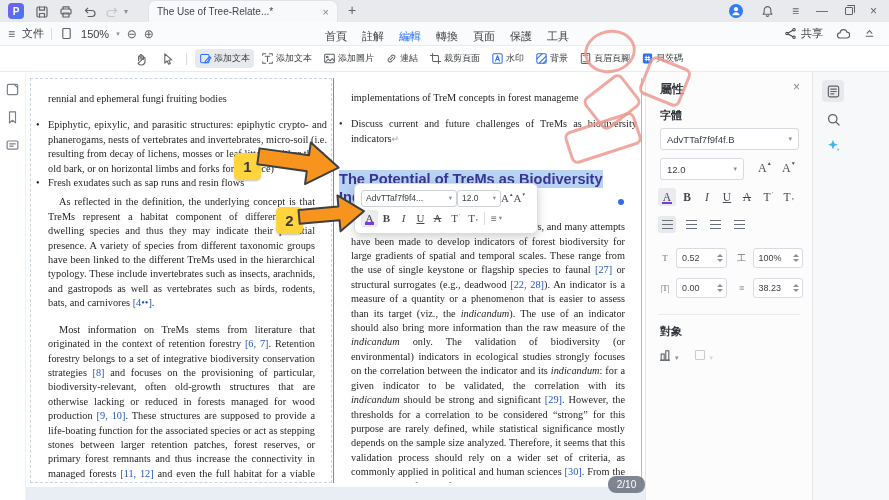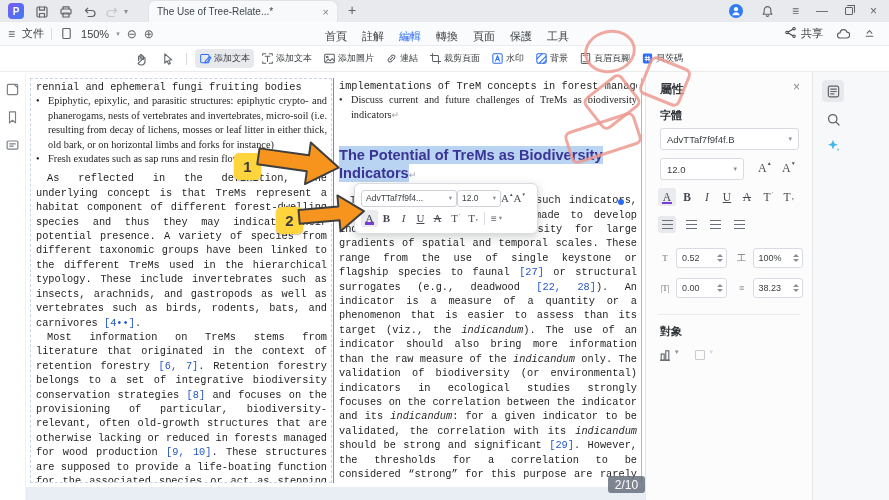--- a/index.html
+++ b/index.html
@@ -51,36 +51,36 @@
   .tb-button .ic.blue{color:#2a6df5;}
   
   .leftstrip{position:absolute;left:0;top:72px;width:26px;bottom:0;background:#fff;border-right:1px solid #f0f1f3;}
   .ls-icon{position:absolute;left:5px;width:16px;height:16px;color:#7b8087;}
   .doc{position:absolute;left:26px;top:72px;width:619px;bottom:0;background:#fff;overflow:hidden;}
   .docband{position:absolute;left:0;right:0;top:415px;bottom:0;background:#e9eef5;}
   .col{position:absolute;top:6px;height:405px;overflow:hidden;
     font-family:"Liberation Serif",serif;font-size:10.3px;line-height:14.4px;color:#1f1f1f;text-align:justify;}
   .colL{left:4px;width:302px;border:1px dashed #c9d3e2;padding:1px 4px 0 5px;}
   .colR{left:307px;width:309px;border-left:1px solid #22c55e;border-right:1px solid #9fb9e6;padding:1px 4px 0 5px;}
-  .para{margin:0;font-family:Liberation Mono, monospace;}
+  .para{margin:12px;}
   .para.indent{text-indent:11px;}
   .nowrap{white-space:nowrap;overflow:hidden;text-align:left;}
   .bullet{display:flex;}
   .bullet .dot{width:12px;flex:none;}
   .bullet .btxt{flex:1;text-align:justify;}
   .ref{color:#2456c4;}
   em{font-style:italic;}
   .spacerR{height:24px;}
   .doc-heading{font-family:"Liberation Sans",sans-serif;font-weight:bold;font-size:14.6px;line-height:18px;color:#3a3494;text-align:left;}
   .doc-heading .hl{background:#b9d4f3;padding:1px 0;}
   .ret{color:#9aa0a6;font-family:"Liberation Sans",sans-serif;font-size:9px;font-weight:normal;}
   #r-paras{margin-top:9px;}
   #l-paras .para:first-child{margin-top:5px;}
-  .page-badge{position:absolute;left:582px;top:404px;width:37px;height:17px;border-radius:3px;
-    background:rgba(104,112,126,.85);color:#fff;font-size:12px;display:flex;align-items:center;justify-content:center;}
+  .page-badge{position:absolute;left:582px;top:404px;width:37px;height:17px;border-radius:8px;
+    background:rgba(104,112,126,.85);color:#fff;font-size:10px;display:flex;align-items:center;justify-content:center;}
   .sel-handle{position:absolute;left:592px;top:127px;width:6px;height:6px;border-radius:50%;background:#2a6df5;}
   
   .panel{position:absolute;left:645px;top:72px;width:167px;bottom:0;background:#fcfcfd;border-left:1px solid #e4e6ea;font-size:11px;}
   .panel-title{position:absolute;left:14px;top:9px;font-size:12px;color:#34383d;font-weight:bold;}
   .panel-close{position:absolute;right:12px;top:8px;font-size:12px;color:#80868c;}
   .panel-sec{position:absolute;left:14px;font-weight:bold;color:#34383d;}
   .selbox{position:absolute;left:14px;height:22px;border:1px solid #d8dbe1;border-radius:3px;background:#fff;
     display:flex;align-items:center;padding:0 6px;font-size:9.5px;color:#3c4043;}
   .selbox .cv{margin-left:auto;font-size:7px;color:#8b9096;}
   .afs{position:absolute;top:89px;font-family:"Liberation Serif",serif;font-size:12px;color:#4c5157;}
@@ -105,21 +105,21 @@
   .spin{display:flex;align-items:center;gap:4px;}
   .spin-icon{width:14px;font-size:9px;color:#6b7078;text-align:center;font-family:"Liberation Serif",serif;}
   .spin-box{flex:1;height:20px;border:1px solid #d8dbe1;border-radius:3px;background:#fff;
     display:flex;align-items:center;padding:0 3px 0 5px;font-size:9px;color:#3c4043;}
   .steppers{margin-left:auto;display:flex;flex-direction:column;gap:2px;}
   .steppers b{display:block;width:0;height:0;border-left:3px solid transparent;border-right:3px solid transparent;}
   .steppers .up{border-bottom:3.5px solid #8b9096;}
   .steppers .dn{border-top:3.5px solid #8b9096;}
   .panel-div{position:absolute;left:12px;right:12px;top:242px;border-top:1px solid #ececf0;}
   .objrow{position:absolute;left:12px;top:276px;display:flex;gap:14px;align-items:center;}
-  .objbtn{display:flex;align-items:flex-start;gap:3px;color:#5f6368;}
+  .objbtn{display:flex;align-items:flex-end;gap:3px;color:#5f6368;}
   .objbtn .ic{width:14px;height:14px;display:inline-flex;}
   .objbtn.disabled{color:#c9ccd1;}
   .objbtn .cv{font-size:7px;color:#8b9096;}
   .objbtn.disabled .cv{color:#d4d7db;}
   
   .rightstrip{position:absolute;left:812px;top:72px;width:77px;bottom:0;background:#f7f8fa;border-left:1px solid #e4e6ea;}
   .rs-item{position:absolute;left:9px;width:22px;height:22px;border-radius:4px;display:flex;align-items:center;justify-content:center;color:#5f6368;}
   .rs-item.active{background:#e7e9ed;}
   
   .minibar{position:absolute;left:354px;top:183px;width:184px;height:51px;background:#fff;

